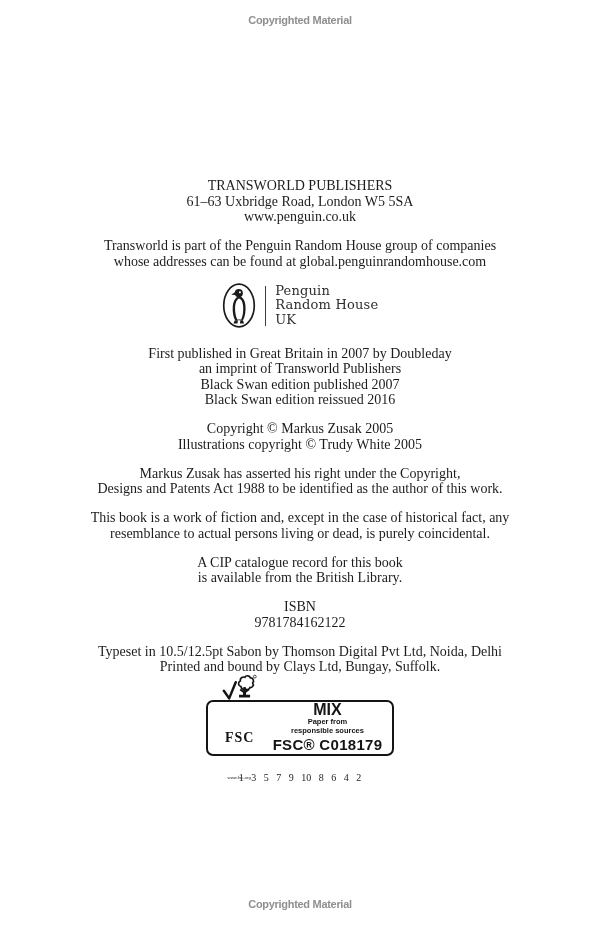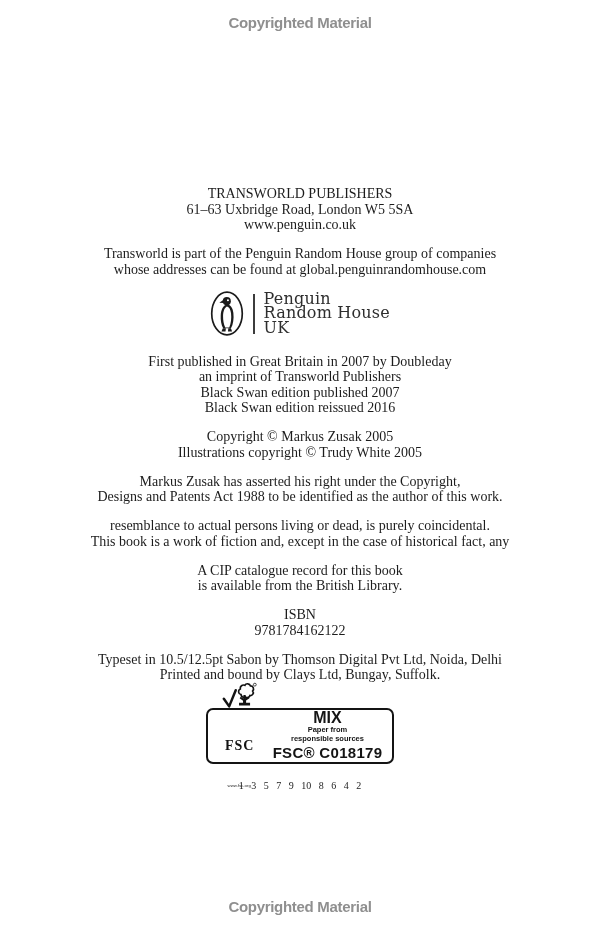--- a/index.html
+++ b/index.html
@@ -9,48 +9,48 @@
     position: relative;
     overflow: hidden;
     font-family: "Liberation Serif", serif;
     color: #1c1c1c;
   }
   .watermark {
     position: absolute; left: 0; width: 100%;
     text-align: center;
     font-family: "Liberation Sans", sans-serif;
     font-weight: bold;
-    font-size: 15px;
+    font-size: 11px;
     letter-spacing: -0.3px;
     color: #8f8f8f;
   }
   .watermark.top { top: 14px; }
   .watermark.bottom { top: 898px; }
 
   .content {
     position: absolute; top: 178px; left: 0; width: 100%;
     text-align: center;
     font-size: 14px;
     line-height: 15.5px;
   }
-  .block { margin-bottom: 13.5px; margin-top: 8px; }
+  .block { margin-bottom: 13.5px; }
   .line { white-space: nowrap; }
 
   
   .logo-row {
     display: flex; justify-content: center; align-items: center;
     gap: 9px;
     margin: 8px 0 17px 0;
     height: 46px;
   }
   .logo-divider { width: 1.5px; height: 40px; background: #3c3c3c; }
   .logo-text {
     text-align: left;
     font-family: "DejaVu Serif", serif;
-    font-size: 16px;
+    font-size: 13px;
     line-height: 14.5px;
     color: #2e2e2e;
     letter-spacing: 0.2px;
   }
 
   
   .fsc-badge {
     display: inline-flex; align-items: center;
     gap: 9px;
     border: 2px solid #141414;
@@ -138,22 +138,22 @@
     <div class="line">Copyright © Markus Zusak 2005</div>
     <div class="line">Illustrations copyright © Trudy White 2005</div>
   </div>
 
   <div class="block">
     <div class="line">Markus Zusak has asserted his right under the Copyright,</div>
     <div class="line">Designs and Patents Act 1988 to be identified as the author of this work.</div>
   </div>
 
   <div class="block">
+    <div class="line">This book is a work of fiction and, except in the case of historical fact, any</div>
     <div class="line">resemblance to actual persons living or dead, is purely coincidental.</div>
-    <div class="line">This book is a work of fiction and, except in the case of historical fact, any</div>
   </div>
 
   <div class="block">
     <div class="line">A CIP catalogue record for this book</div>
     <div class="line">is available from the British Library.</div>
   </div>
 
   <div class="block">
     <div class="line">ISBN</div>
     <div class="line">9781784162122</div>

